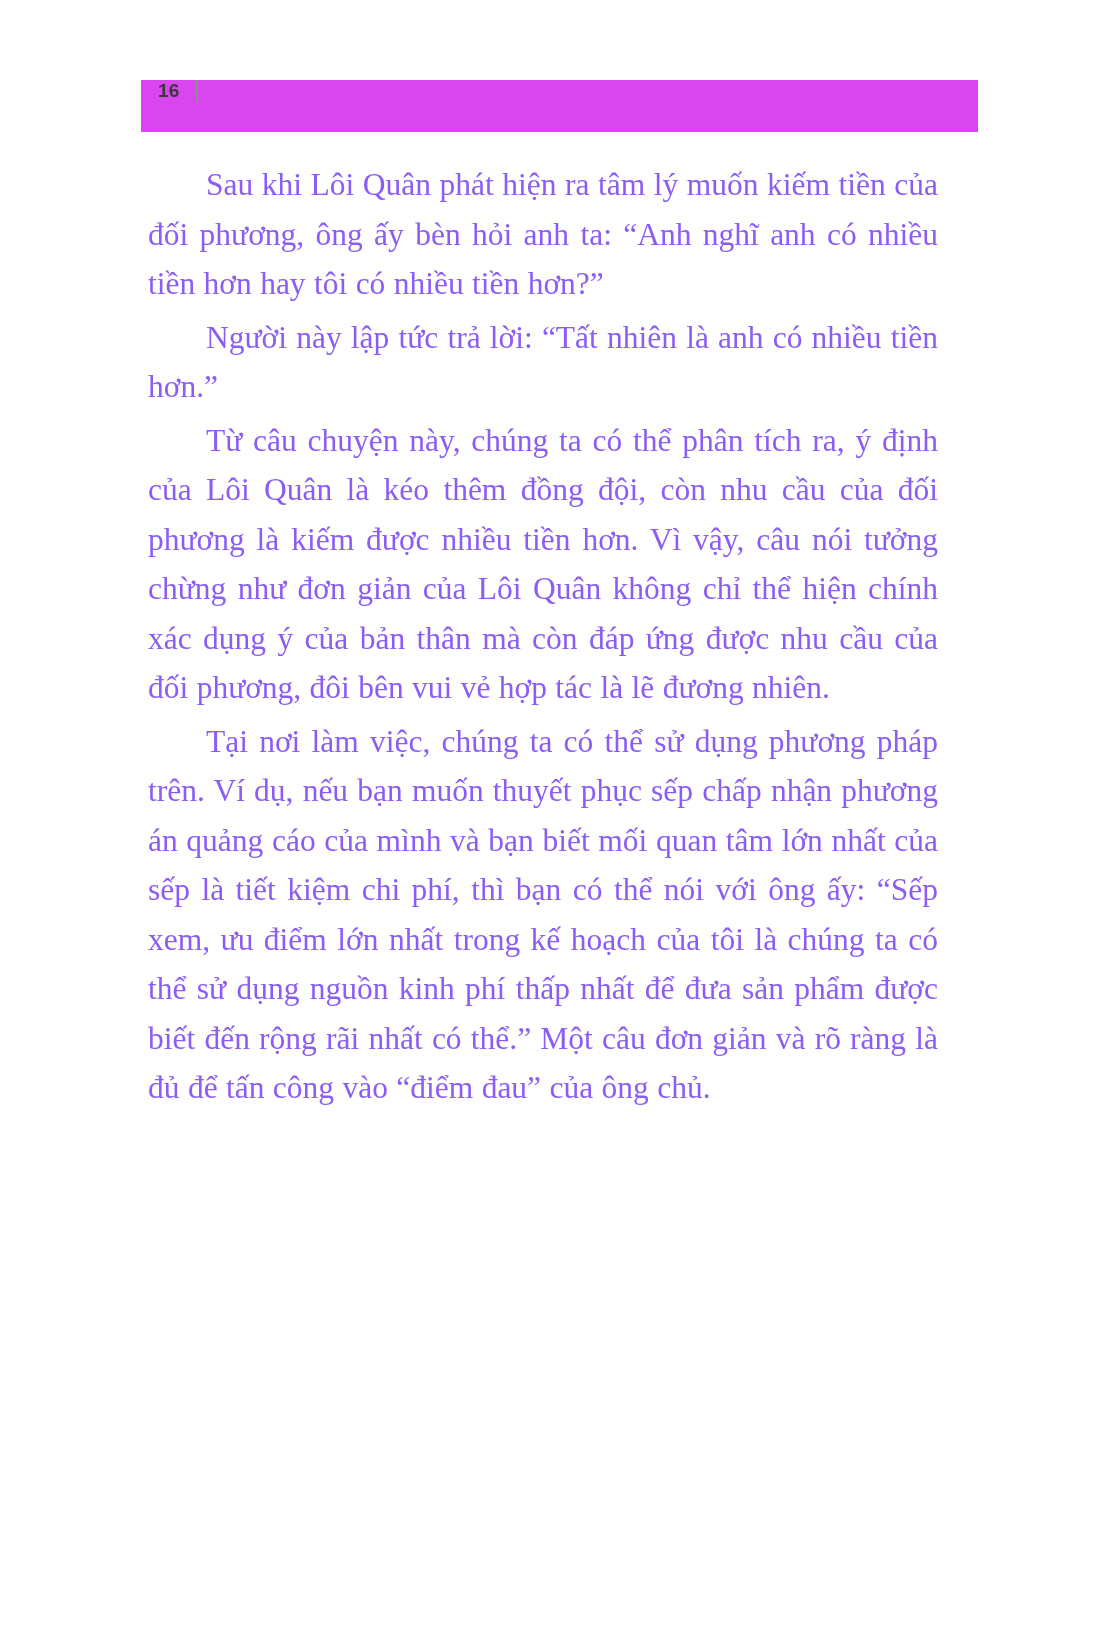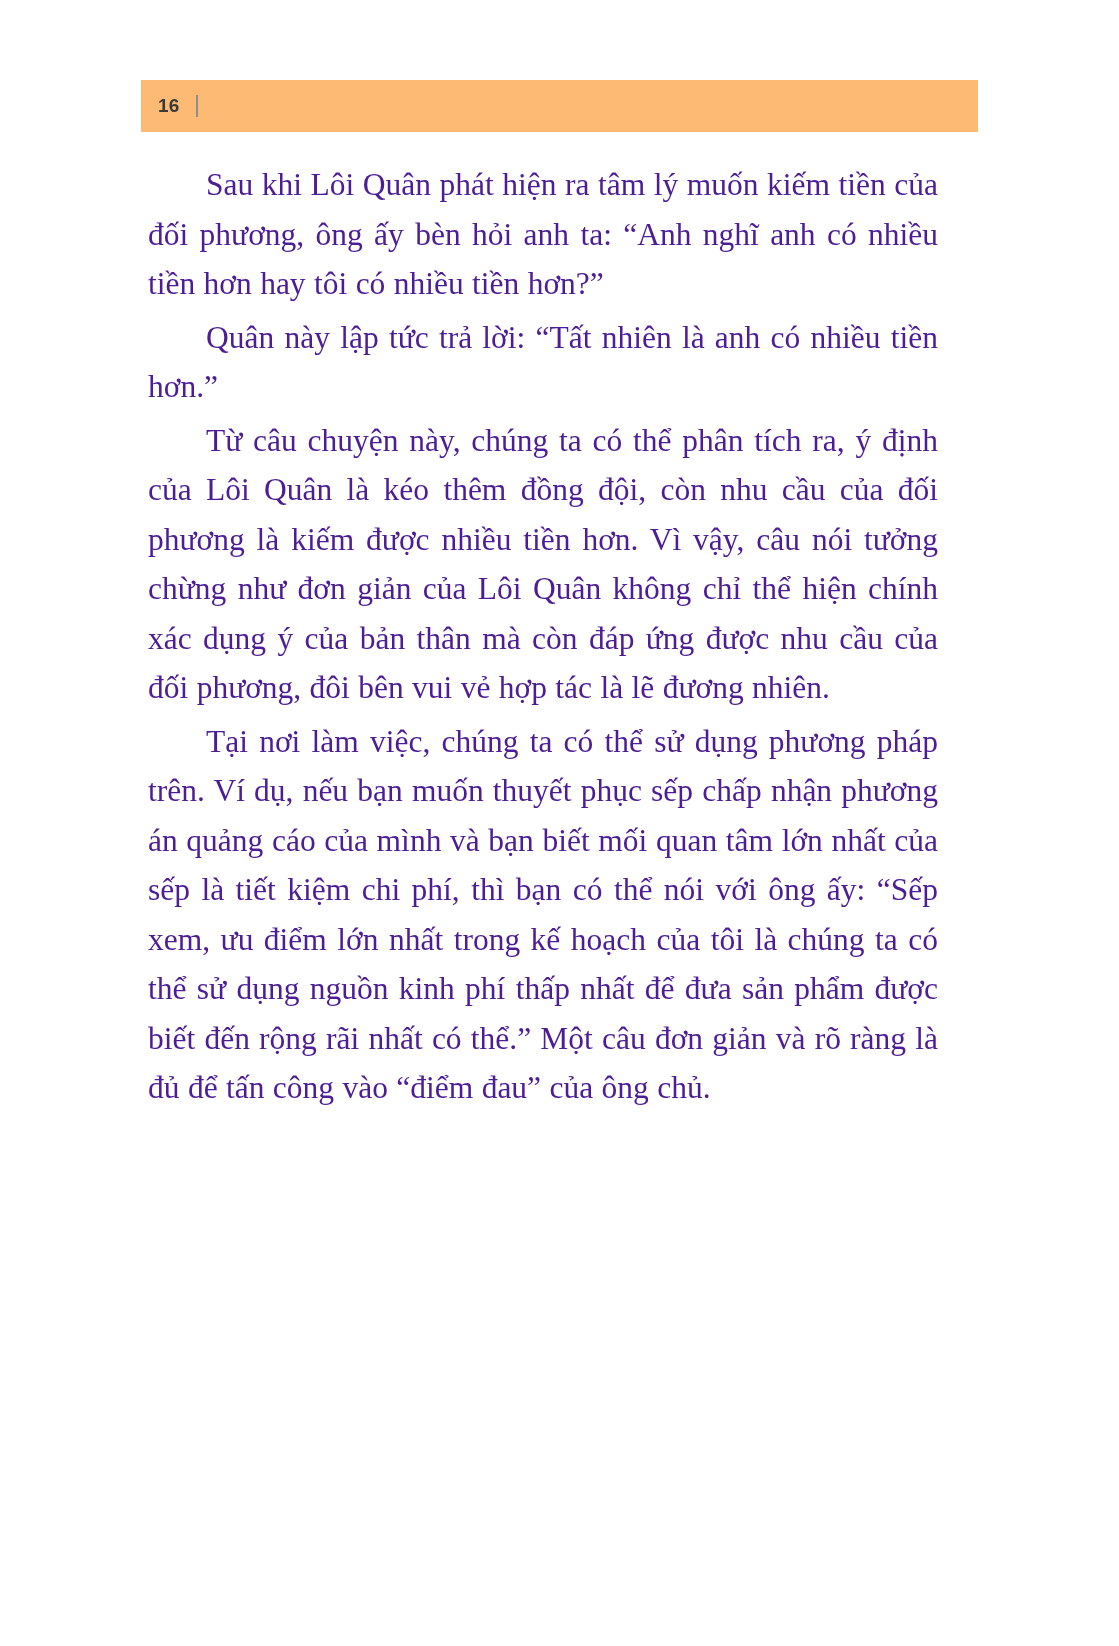--- a/index.html
+++ b/index.html
@@ -25,23 +25,22 @@
     background: #ffffff;
   }
 
   
   .header-band {
     position: absolute;
     top: 80px;
     left: 141px;
     width: 837px;
     height: 52px;
-    background: #fdba74;
+    background: #d946ef;
     display: flex;
-    align-items: center;
   }
 
   .page-number {
     font-family: "Liberation Sans", sans-serif;
     font-size: 19px;
     font-weight: 700;
     color: #3a3a3a;
     margin-left: 17px;
     letter-spacing: 0.2px;
   }
@@ -70,38 +69,38 @@
     left: 148px;
     width: 790px;
   }
 
   .body-text p {
     margin: 0 0 4px 0;
     font-size: 31.5px;
     line-height: 49.5px;
     text-align: justify;
     text-indent: 58px;
-    color: #4c1d95;
+    color: #8b5cf6;
     word-spacing: 0.5px;
   }
 
   .body-text p:last-child {
     margin-bottom: 4px;
   }
 </style>
 </head>
 <body>
 
 <div class="page">
 
   <div class="header-band">
     <span class="page-number">16</span>
     <span class="header-rule"></span>
   </div>
 
   <div class="body-text">
     <p>Sau khi Lôi Quân phát hiện ra tâm lý muốn kiếm tiền của đối phương, ông ấy bèn hỏi anh ta: “Anh nghĩ anh có nhiều tiền hơn hay tôi có nhiều tiền hơn?”</p>
-    <p>Quân này lập tức trả lời: “Tất nhiên là anh có nhiều tiền hơn.”</p>
+    <p>Người này lập tức trả lời: “Tất nhiên là anh có nhiều tiền hơn.”</p>
     <p>Từ câu chuyện này, chúng ta có thể phân tích ra, ý định của Lôi Quân là kéo thêm đồng đội, còn nhu cầu của đối phương là kiếm được nhiều tiền hơn. Vì vậy, câu nói tưởng chừng như đơn giản của Lôi Quân không chỉ thể hiện chính xác dụng ý của bản thân mà còn đáp ứng được nhu cầu của đối phương, đôi bên vui vẻ hợp tác là lẽ đương nhiên.</p>
     <p>Tại nơi làm việc, chúng ta có thể sử dụng phương pháp trên. Ví dụ, nếu bạn muốn thuyết phục sếp chấp nhận phương án quảng cáo của mình và bạn biết mối quan tâm lớn nhất của sếp là tiết kiệm chi phí, thì bạn có thể nói với ông ấy: “Sếp xem, ưu điểm lớn nhất trong kế hoạch của tôi là chúng ta có thể sử dụng nguồn kinh phí thấp nhất để đưa sản phẩm được biết đến rộng rãi nhất có thể.” Một câu đơn giản và rõ ràng là đủ để tấn công vào “điểm đau” của ông chủ.</p>
   </div>
 
 </div>
 
 </body></html>

